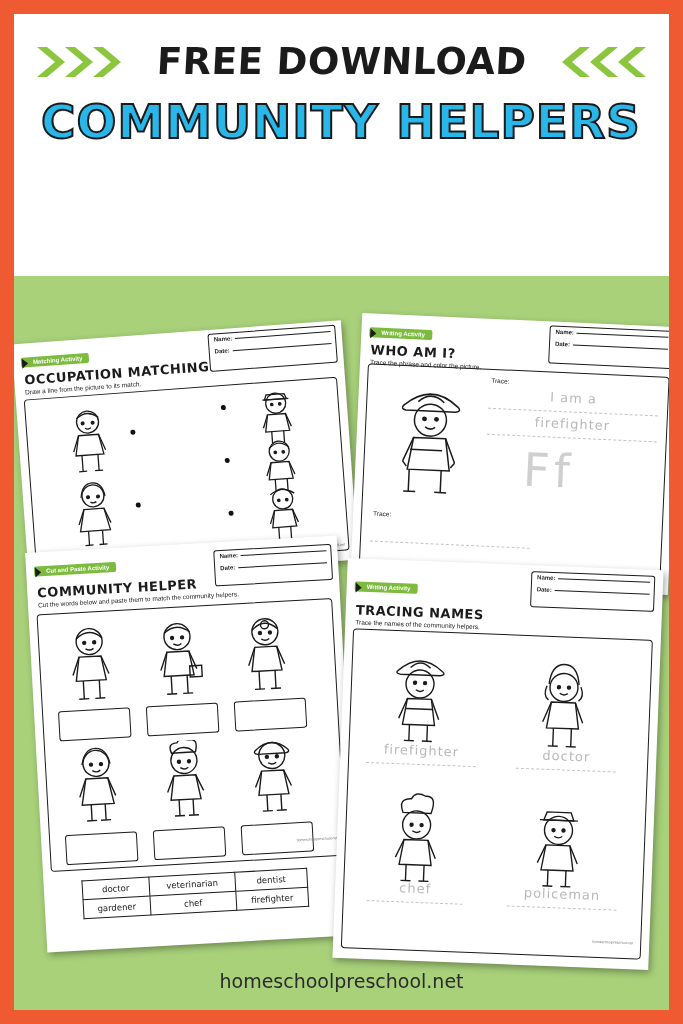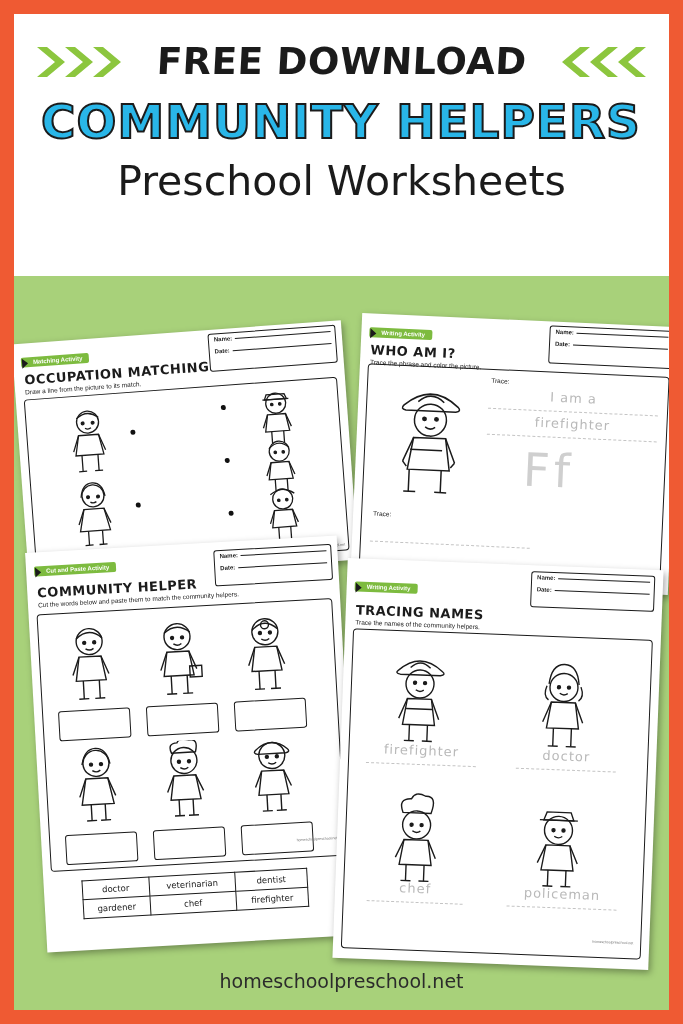--- a/index.html
+++ b/index.html
@@ -220,21 +220,20 @@
         <svg width="112" height="34" viewBox="0 0 112 34">
           <g fill="#8cc63e">
             <polygon points="110,2 92,17 110,32 100,32 82,17 100,2"></polygon>
             <polygon points="82,2 64,17 82,32 72,32 54,17 72,2"></polygon>
             <polygon points="54,2 36,17 54,32 44,32 26,17 44,2"></polygon>
           </g>
         </svg>
       </span>
     </div>
     <div class="title-main">COMMUNITY HELPERS</div>
-    <div class="title-sub">Preschool Worksheets</div>
   </div>
 
   <div class="stage">
 
     <div class="sheet" id="sheet1">
       <div class="inner">
         <div class="tag">Matching Activity</div>
         <div class="name-box" style="right:6px;top:4px;width:128px;height:38px;">
           <div class="name-row">
             <span>Name:</span>

